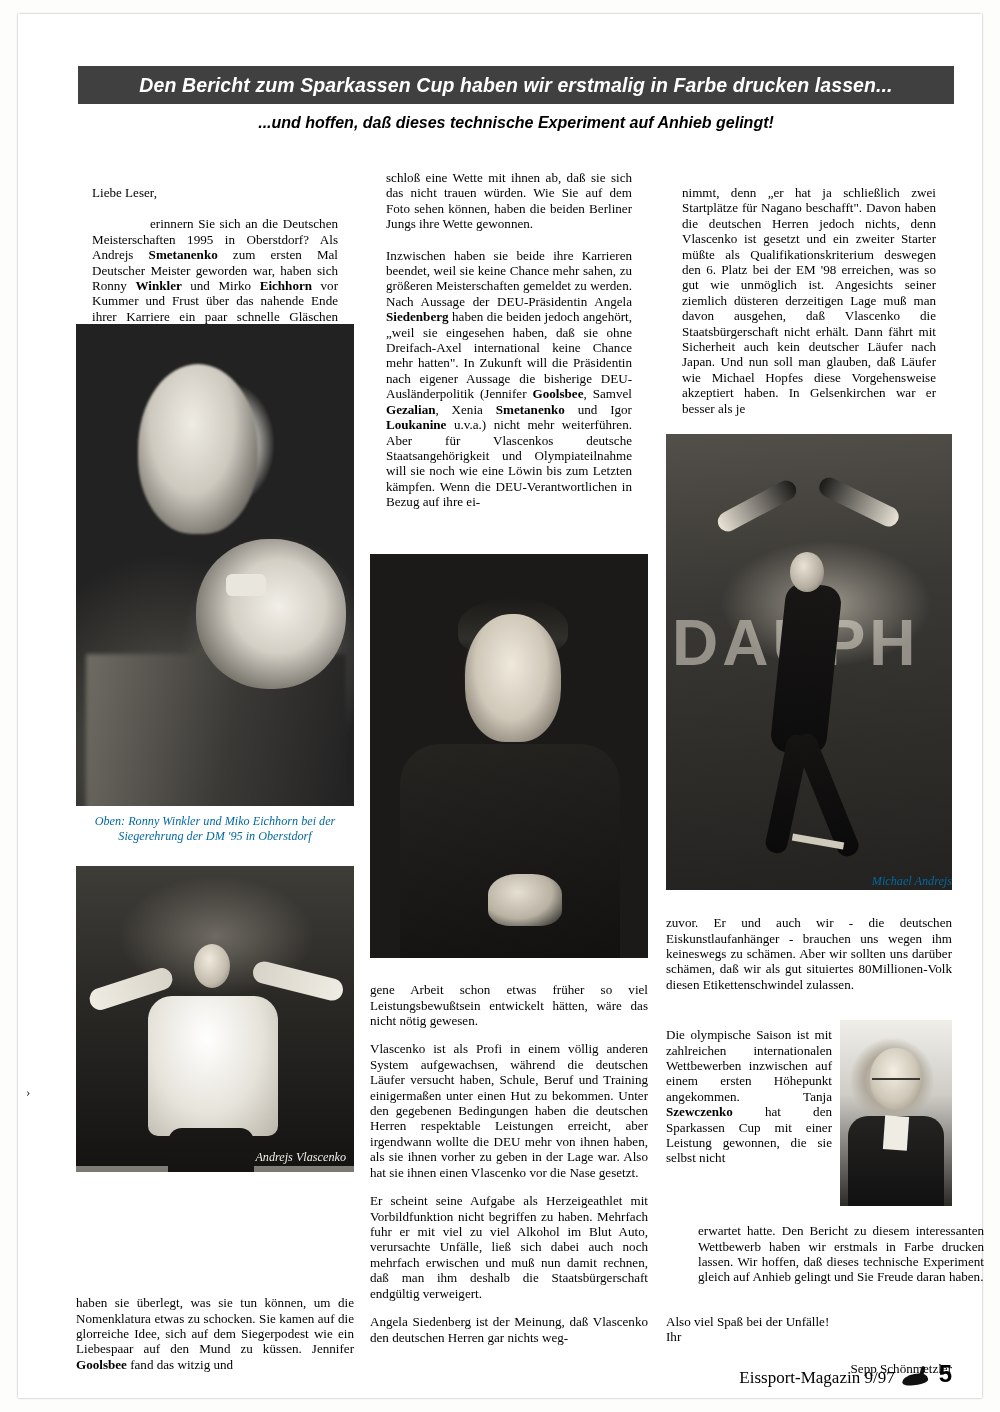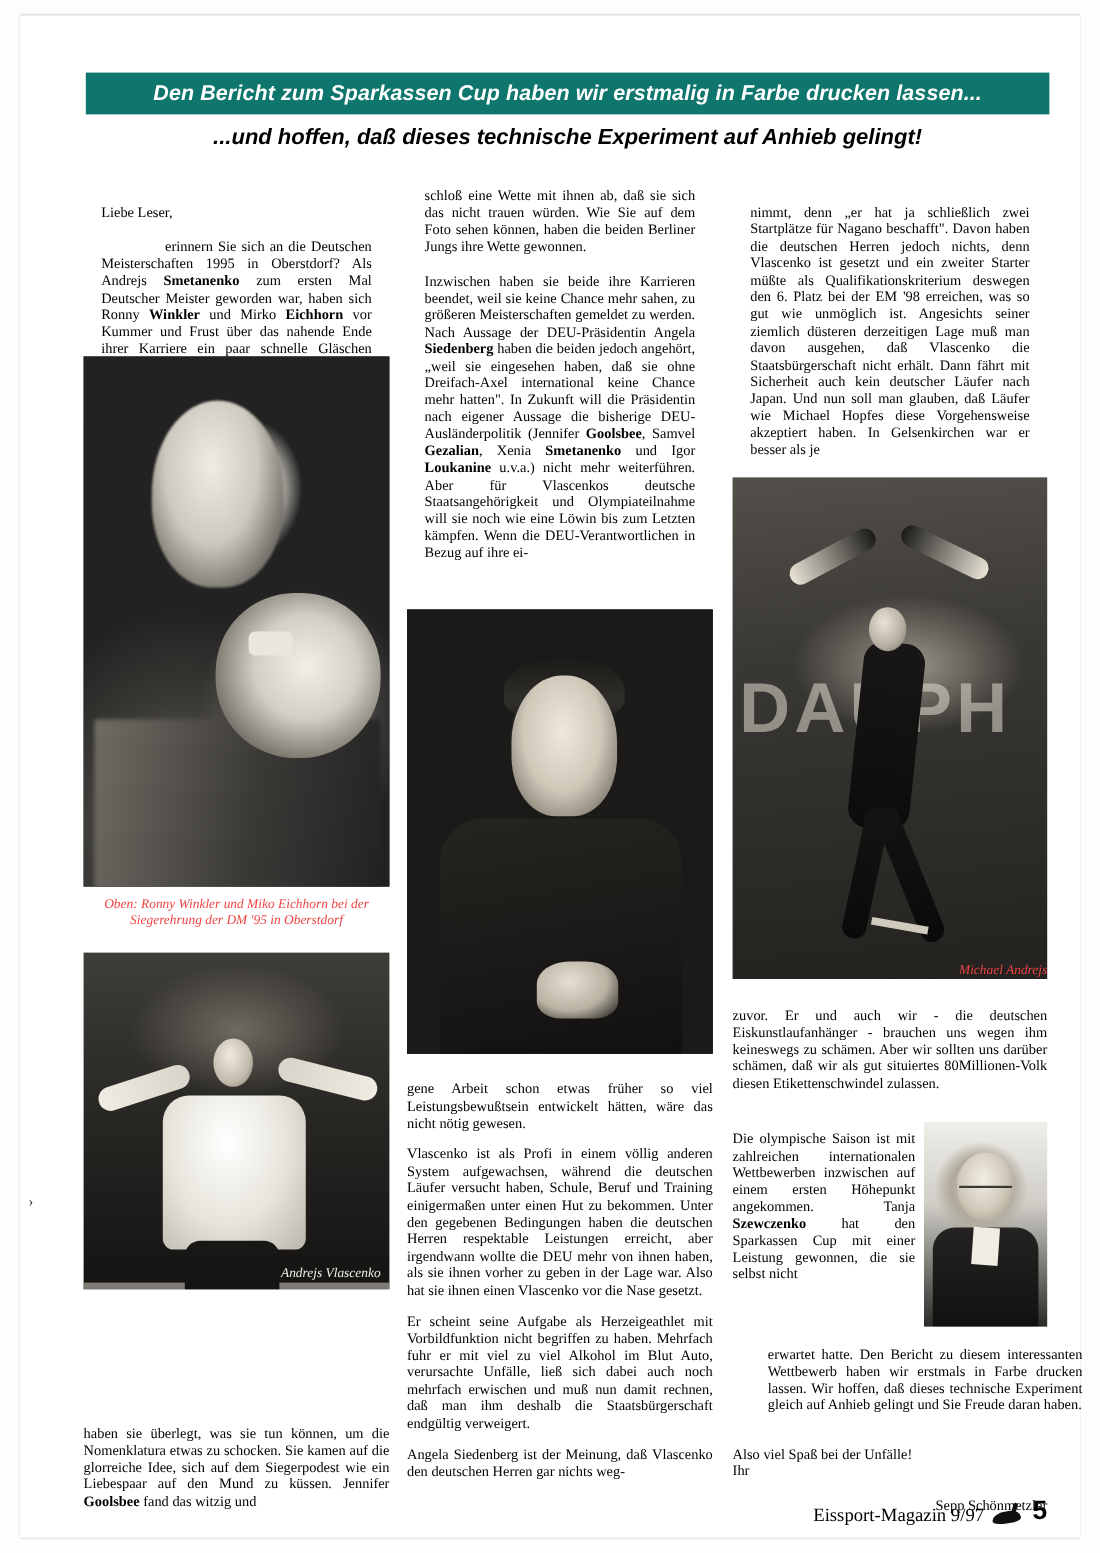--- a/index.html
+++ b/index.html
@@ -13,36 +13,36 @@
   .sheet {
     position:absolute;
     left:18px; top:14px; width:964px; height:1384px;
     background:#ffffff;
     box-shadow:0 0 2px rgba(0,0,0,0.35);
   }
   
   .banner {
     position:absolute;
     left:60px; top:52px; width:876px; height:38px;
-    background:#0f766e;
+    background:#404040;
     color:#fff;
     display:flex; align-items:center; justify-content:center;
     font-family:"Liberation Sans", sans-serif;
     font-weight:bold; font-style:italic;
     font-size:19.5px;
     letter-spacing:0.1px;
     text-align:center;
   }
   .subhead {
     position:absolute;
     left:60px; top:100px; width:876px;
     text-align:center;
     font-family:"Liberation Sans", sans-serif;
     font-weight:bold; font-style:italic;
-    font-size:20px;
+    font-size:16px;
     color:#000;
   }
   
   .col { position:absolute; width:278px; font-size:13.1px; line-height:15.4px; text-align:justify; color:#000; }
   .col p { margin:16px; text-indent:0; }
   .col p.indent { text-indent:58px; }
   .c1 { left:58px; top:155px; }
   .c2 { left:352px; top:140px; }
   .c3 { left:648px; top:155px; }
   b { font-weight:bold; }
@@ -51,21 +51,21 @@
     position:absolute;
     background:#2a2a2a;
     overflow:hidden;
   }
   .cap {
     position:absolute;
     font-family:"Liberation Serif", serif;
     font-style:italic;
     font-size:12.2px;
     line-height:14.5px;
-    color:#ef4444;
+    color:#0369a1;
     text-align:center;
   }
   .cap.right { text-align:right; }
   
   #photo1 { left:58px; top:310px; width:278px; height:482px;
     background:
       radial-gradient(ellipse 70px 90px at 150px 120px, #e8e6e0 0%, #cfccc4 38%, rgba(60,58,55,0.0) 70%),
       radial-gradient(ellipse 120px 150px at 200px 330px, #d8d5ce 0%, rgba(120,118,112,0.3) 55%, rgba(30,30,30,0) 80%),
       radial-gradient(ellipse 160px 200px at 90px 430px, #6d6a63 0%, #3a3834 60%, #222 100%),
       linear-gradient(160deg, #4a4843 0%, #343230 40%, #1e1d1b 100%);

